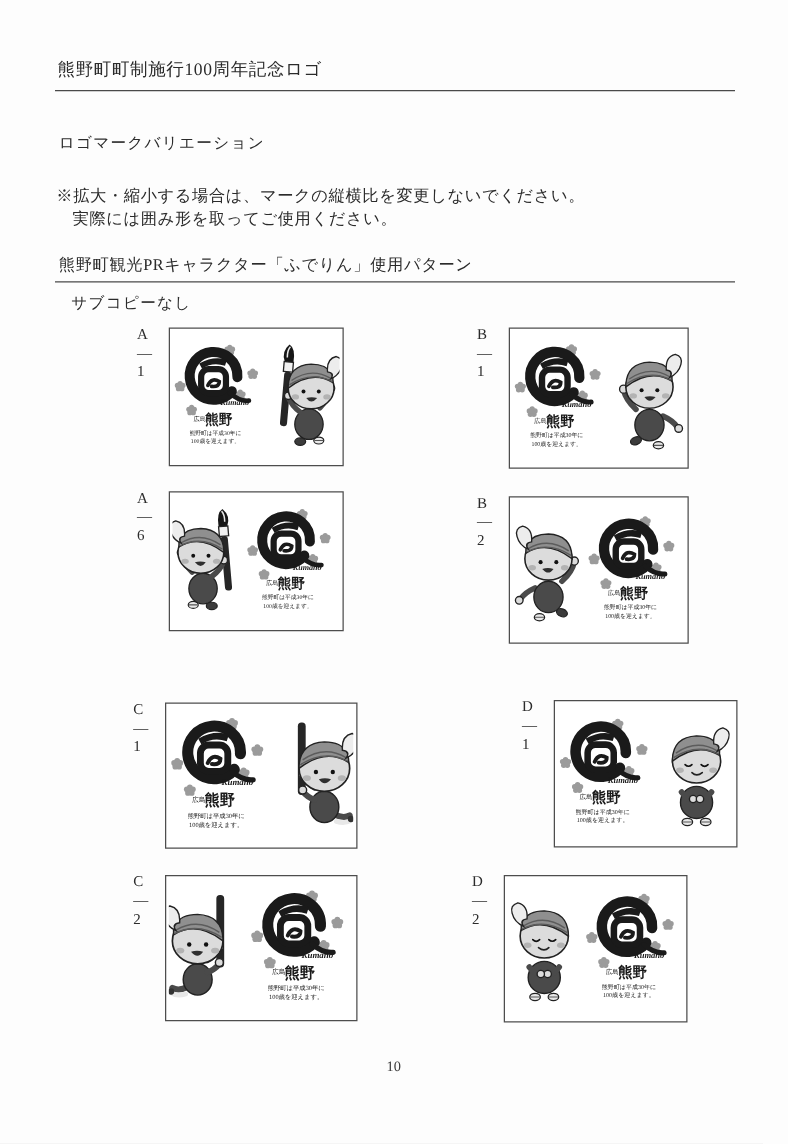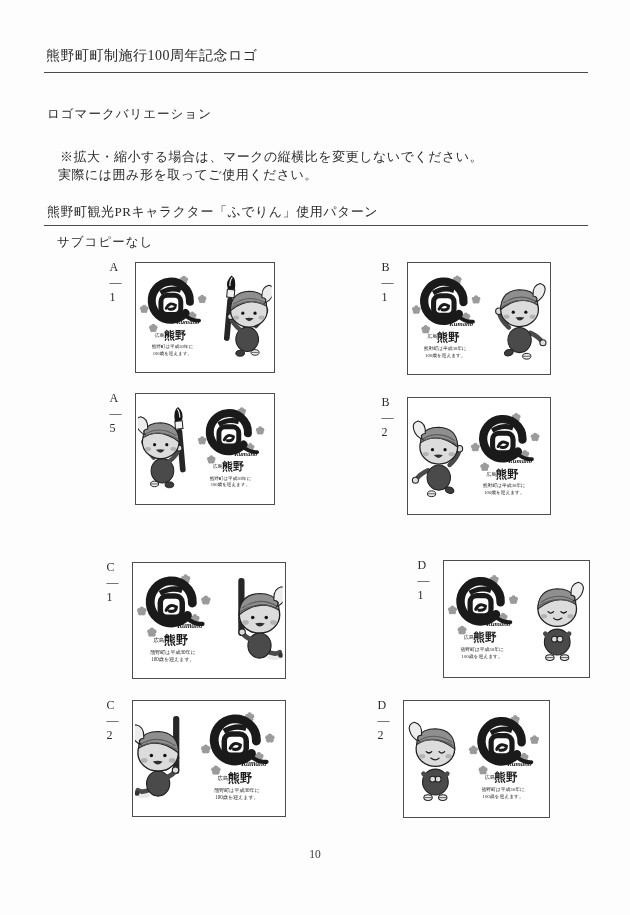--- a/index.html
+++ b/index.html
@@ -7,21 +7,21 @@
     position:relative; width:630px; height:915px; background:#fdfdfd;
     font-family:"Liberation Serif","DejaVu Serif",serif; color:#2b2b2b;
     overflow:hidden; margin:0 auto;
   }
   .abs{position:absolute; white-space:nowrap;}
   .doc-title{left:46px; top:47px; font-size:14px; letter-spacing:.5px;}
   .rule{position:absolute; height:1px; background:#4a4a4a;}
   .rule-1{left:44px; top:72px; width:544px;}
   .rule-2{left:44px; top:225px; width:544px;}
   .h-variation{left:47px; top:106px; font-size:12.5px; letter-spacing:1px;}
-  .note1{left:60px; top:148px; font-size:13px; letter-spacing:.5px;}
+  .note1{left:45px; top:148px; font-size:13px; letter-spacing:.5px;}
   .note2{left:58px; top:166px; font-size:13px; letter-spacing:.5px;}
   .h-pattern{left:47px; top:203px; font-size:13px; letter-spacing:.5px;}
   .subcopy{left:57px; top:234px; font-size:12.5px; letter-spacing:1px;}
   .pagenum{left:0; right:0; top:848px; text-align:center; font-size:11.5px; color:#3a3a3a;}
 
   .card{
     position:absolute; background:#fff; border:1px solid #4d4d4d;
     box-sizing:border-box; display:flex; align-items:stretch; padding:3px 2px;
   }
   .card.flip{flex-direction:row-reverse;}
@@ -75,21 +75,21 @@
       <div class="card pos-1">
       <span class="card-label">B—1</span>
       <svg class="logo-part" preserveAspectRatio="xMidYMid meet">
         <use href="#sym-logo" width="100%" height="100%"></use>
       </svg>
       <svg class="mascot-part" preserveAspectRatio="xMidYMid meet">
         <use class="mascot-use" href="#sym-mascot-b" width="100%" height="100%"></use>
       </svg>
     </div>
       <div class="card pos-2 flip">
-      <span class="card-label">A—5</span>
+      <span class="card-label">A—6</span>
       <svg class="logo-part" preserveAspectRatio="xMidYMid meet">
         <use href="#sym-logo" width="100%" height="100%"></use>
       </svg>
       <svg class="mascot-part mirror" preserveAspectRatio="xMidYMid meet">
         <use class="mascot-use" href="#sym-mascot-a" width="100%" height="100%"></use>
       </svg>
     </div>
       <div class="card pos-3 flip">
       <span class="card-label">B—2</span>
       <svg class="logo-part" preserveAspectRatio="xMidYMid meet">

